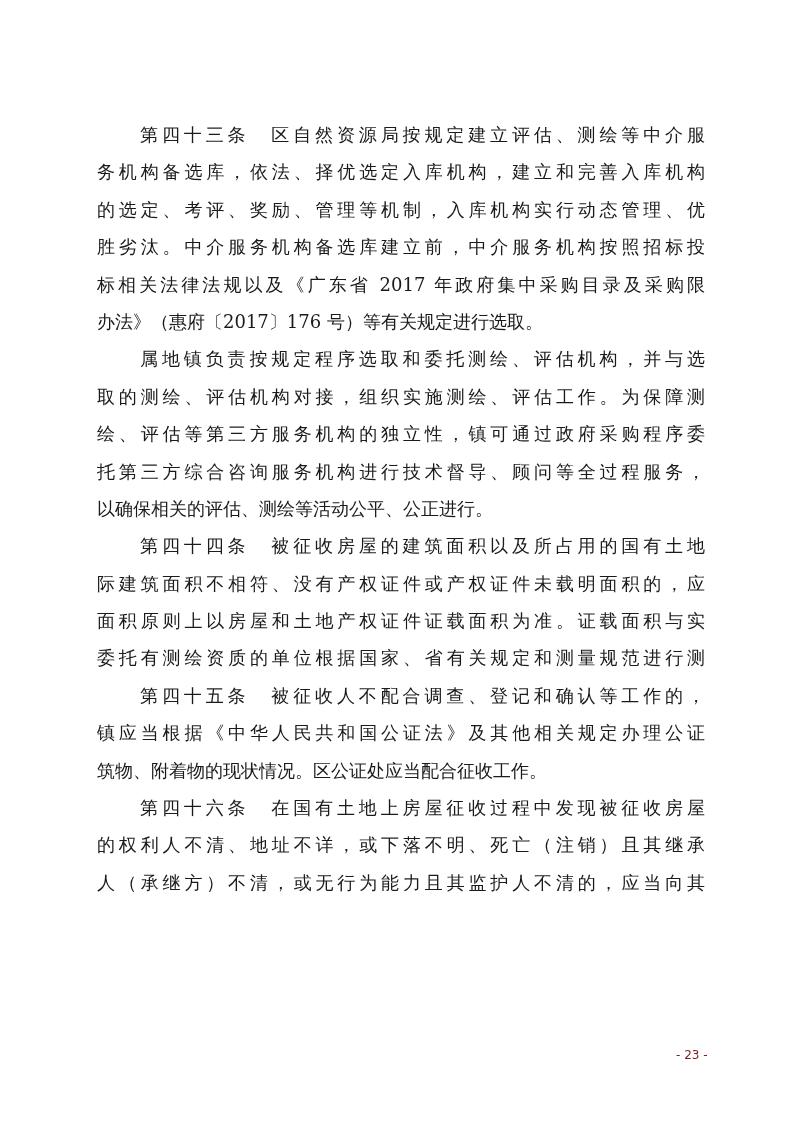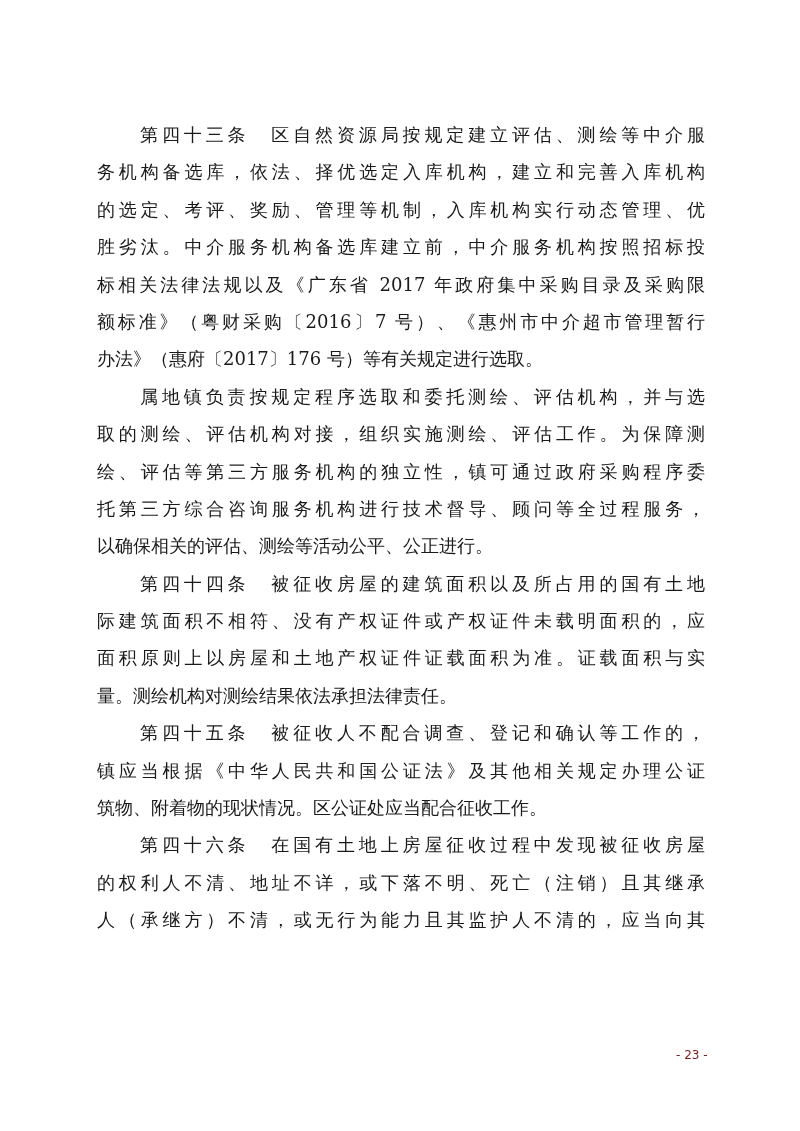--- a/index.html
+++ b/index.html
@@ -15,31 +15,30 @@
 </style>
 </head>
 <body>
 
 <div class="page">
   <div class="line indent">第四十三条　区自然资源局按规定建立评估、测绘等中介服</div>
   <div class="line">务机构备选库，依法、择优选定入库机构，建立和完善入库机构</div>
   <div class="line">的选定、考评、奖励、管理等机制，入库机构实行动态管理、优</div>
   <div class="line">胜劣汰。中介服务机构备选库建立前，中介服务机构按照招标投</div>
   <div class="line">标相关法律法规以及《广东省 2017 年政府集中采购目录及采购限</div>
-  <div class="line">额标准》（粤财采购〔2016〕7 号）、《惠州市中介超市管理暂行</div>
   <div class="line last">办法》（惠府〔2017〕176 号）等有关规定进行选取。</div>
   <div class="line indent">属地镇负责按规定程序选取和委托测绘、评估机构，并与选</div>
   <div class="line">取的测绘、评估机构对接，组织实施测绘、评估工作。为保障测</div>
   <div class="line">绘、评估等第三方服务机构的独立性，镇可通过政府采购程序委</div>
   <div class="line">托第三方综合咨询服务机构进行技术督导、顾问等全过程服务，</div>
   <div class="line last">以确保相关的评估、测绘等活动公平、公正进行。</div>
   <div class="line indent">第四十四条　被征收房屋的建筑面积以及所占用的国有土地</div>
   <div class="line">际建筑面积不相符、没有产权证件或产权证件未载明面积的，应</div>
   <div class="line">面积原则上以房屋和土地产权证件证载面积为准。证载面积与实</div>
-  <div class="line last">量。测绘机构对测绘结果依法承担法律责任。</div>
+  <div class="line">委托有测绘资质的单位根据国家、省有关规定和测量规范进行测</div>
   <div class="line indent">第四十五条　被征收人不配合调查、登记和确认等工作的，</div>
   <div class="line">镇应当根据《中华人民共和国公证法》及其他相关规定办理公证</div>
   <div class="line last">筑物、附着物的现状情况。区公证处应当配合征收工作。</div>
   <div class="line indent">第四十六条　在国有土地上房屋征收过程中发现被征收房屋</div>
   <div class="line">的权利人不清、地址不详，或下落不明、死亡（注销）且其继承</div>
   <div class="line">人（承继方）不清，或无行为能力且其监护人不清的，应当向其</div>
 </div>
 
 <div class="footer">- 23 -</div>
 

